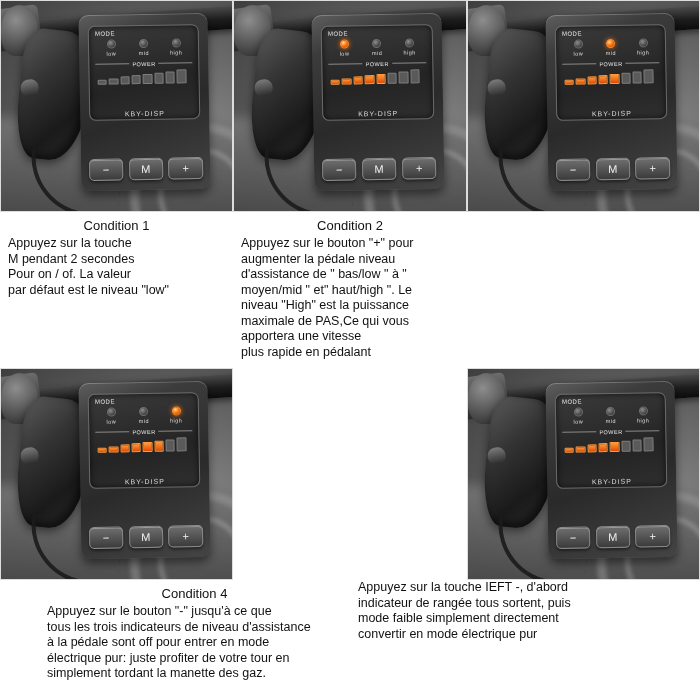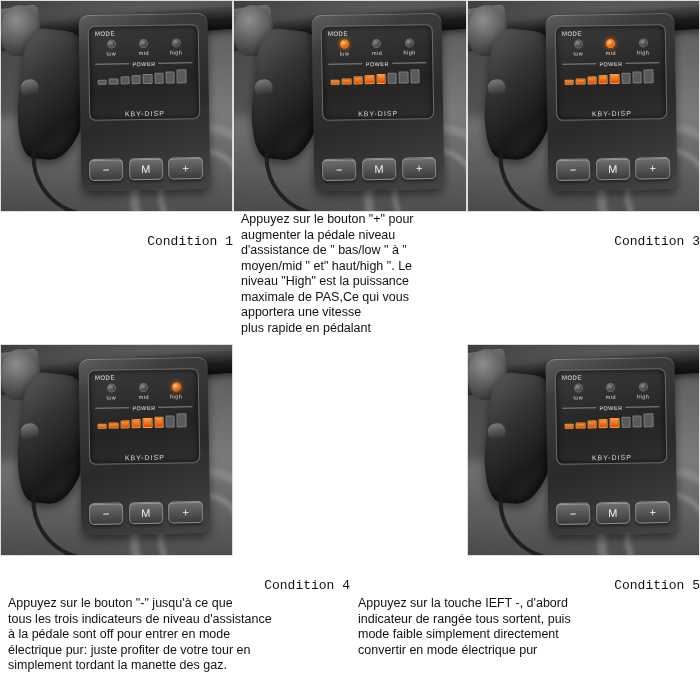--- a/index.html
+++ b/index.html
@@ -19,26 +19,25 @@
   .row { display: flex; }
   .row-top { width: 700px; }
   .cell { position: relative; }
   .photo {
     position: relative;
     overflow: hidden;
     background: #f2f2f2;
     border: 1px solid #dddddd;
   }
   .cap-title {
-    text-align: right;
+    text-align: center;
     font-size: 13px;
     color: #111;
-    margin-top: 22px;
+    margin-top: 6px;
     margin-bottom: 3px;
-    font-family: Liberation Mono, monospace;
   }
   .cap-body {
     font-size: 12.5px;
     line-height: 15.5px;
     color: #111;
     padding: 0 6px 0 8px;
     white-space: pre-line;
   }
 
   
@@ -265,20 +264,24 @@
             </div>
             <div class="btn-row">
               <div class="btn">−</div>
               <div class="btn">M</div>
               <div class="btn">+</div>
             </div>
           </div>
         </div>
       </div>
       <div class="cap-title">Condition 1</div>
+      <div class="cap-body">Appuyez sur la touche
+M pendant 2 secondes
+Pour on / of. La valeur
+par défaut est le niveau "low"</div>
     </div>
 
     <div class="cell" style="width:234px;">
       <div class="photo" style="width:234px;height:212px;">
         <div class="scene">
           <div class="bg-blur1"></div>
           <div class="bg-ring"></div>
           <div class="bg-ring2"></div>
           <div class="bar"></div>
           <div class="bar-end"></div>
@@ -323,20 +326,21 @@
               <div class="brand">KBY-DISP</div>
             </div>
             <div class="btn-row">
               <div class="btn">−</div>
               <div class="btn">M</div>
               <div class="btn">+</div>
             </div>
           </div>
         </div>
       </div>
+      <div class="cap-title">Condition 2</div>
       <div class="cap-body">Appuyez sur le bouton "+" pour
 augmenter la pédale niveau
 d'assistance de " bas/low " à "
 moyen/mid " et" haut/high ". Le
 niveau "High" est la puissance
 maximale de PAS,Ce qui vous
 apportera une vitesse
 plus rapide en pédalant</div>
     </div>
 
@@ -389,21 +393,20 @@
               <div class="brand">KBY-DISP</div>
             </div>
             <div class="btn-row">
               <div class="btn">−</div>
               <div class="btn">M</div>
               <div class="btn">+</div>
             </div>
           </div>
         </div>
       </div>
-      <div class="cap-title">Condition 3</div>
     </div>
   </div>
 
   <div class="row row-bottom" style="margin-top:8px;">
 
     <div class="cell" style="width:233px;">
       <div class="photo" style="width:233px;height:212px;">
         <div class="scene">
           <div class="bg-blur1"></div>
           <div class="bg-ring"></div>
@@ -515,30 +518,29 @@
               <div class="btn">M</div>
               <div class="btn">+</div>
             </div>
           </div>
         </div>
       </div>
     </div>
   </div>
 
   <div class="bottom-caps">
-    <div style="width:350px;">
+    <div style="width:350px;padding-left:39px;">
       <div class="cap-title">Condition 4</div>
       <div class="cap-body">Appuyez sur le bouton "-" jusqu'à ce que
 tous les trois indicateurs de niveau d'assistance
 à la pédale sont off pour entrer en mode
 électrique pur: juste profiter de votre tour en
 simplement tordant la manette des gaz.</div>
     </div>
     <div style="width:350px;">
-      <div class="cap-title">Condition 5</div>
       <div class="cap-body">Appuyez sur la touche IEFT -, d'abord
 indicateur de rangée tous sortent, puis
 mode faible simplement directement
 convertir en mode électrique pur</div>
     </div>
   </div>
 
 </div>
 
 </body></html>

